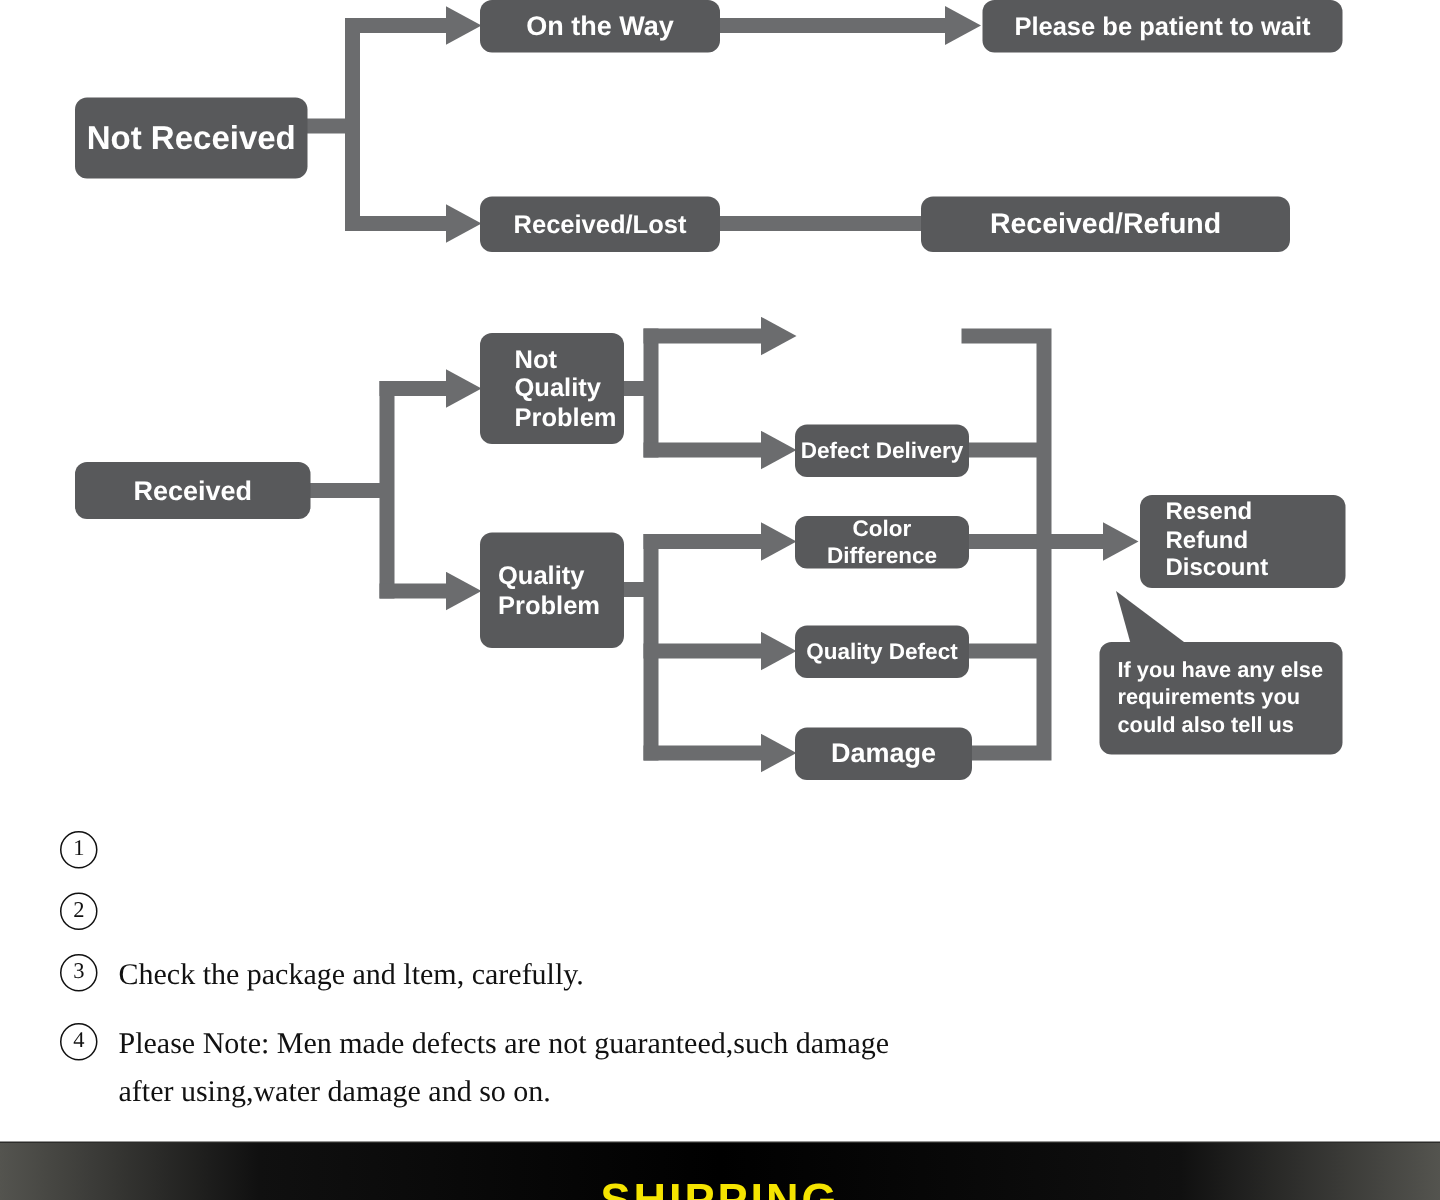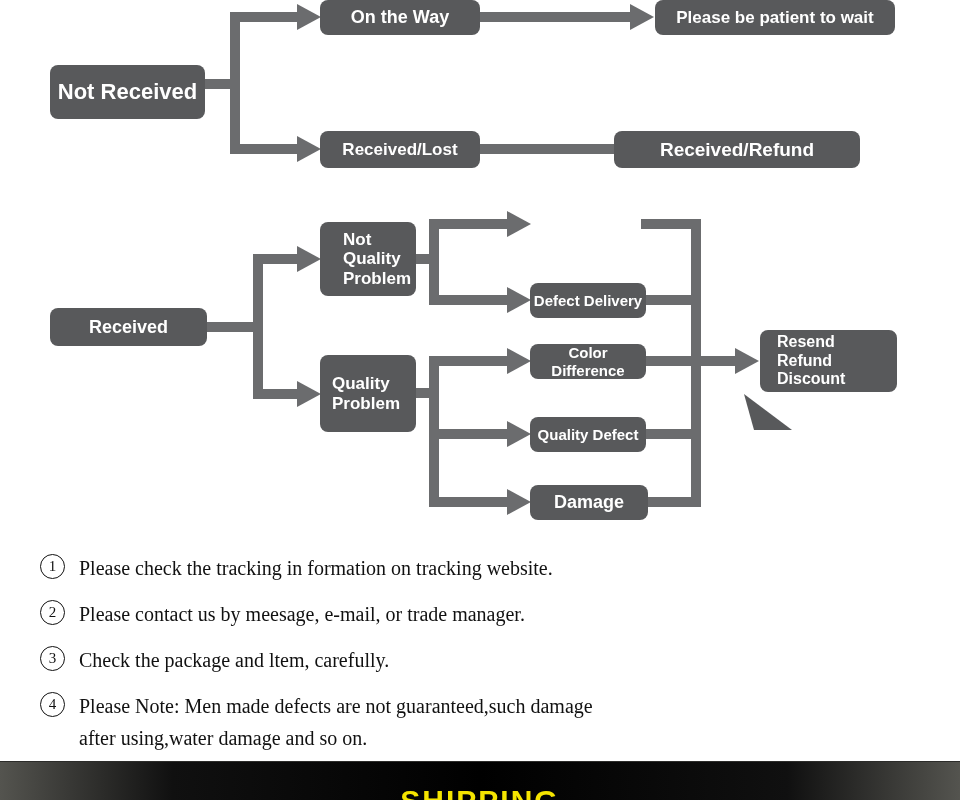--- a/index.html
+++ b/index.html
@@ -108,29 +108,30 @@
   <div class="node" style="left:530px;top:344px;width:116px;height:35px;font-size:15px">Color Difference</div>
 
   <div class="node" style="left:530px;top:417px;width:116px;height:35px;font-size:15px">Quality Defect</div>
 
   <div class="node" style="left:530px;top:485px;width:118px;height:35px;font-size:18px">Damage</div>
 
   <div class="node left preline" style="left:760px;top:330px;width:137px;height:62px;font-size:16px;padding-left:17px">Resend
 Refund
 Discount</div>
 
+  <div class="bubble preline" style="left:733px;top:428px;width:162px;height:75px;font-size:14.5px;padding:8px 12px">If you have any else
+requirements you
+could also tell us</div>
 
   <div id="notes">
     <div class="note-row">
       <span class="note-num">1</span>
-      <span class="note-text">Please check the tracking in formation on tracking website.</span>
     </div>
     <div class="note-row">
       <span class="note-num">2</span>
-      <span class="note-text">Please contact us by meesage, e-mail, or trade manager.</span>
     </div>
     <div class="note-row">
       <span class="note-num">3</span>
       <span class="note-text">Check the package and ltem, carefully.</span>
     </div>
     <div class="note-row">
       <span class="note-num">4</span>
       <span class="note-text">Please Note: Men made defects  are not guaranteed,such damage
 after using,water damage and so on.</span>
     </div>

